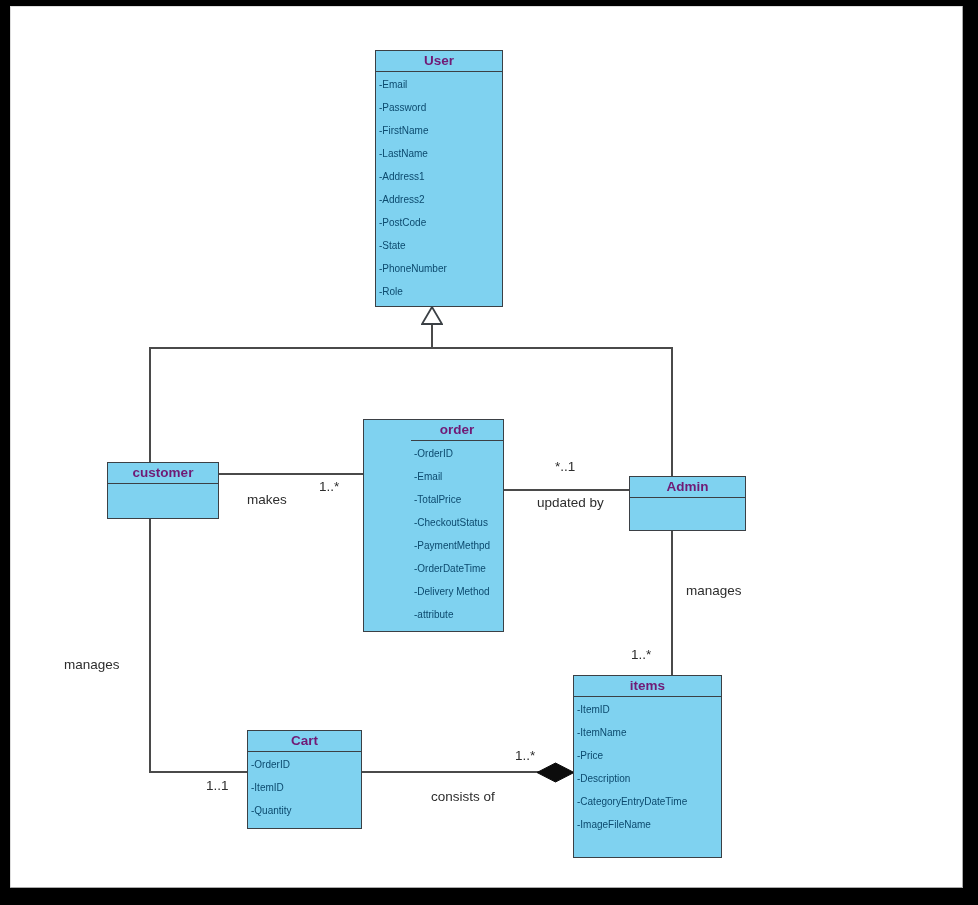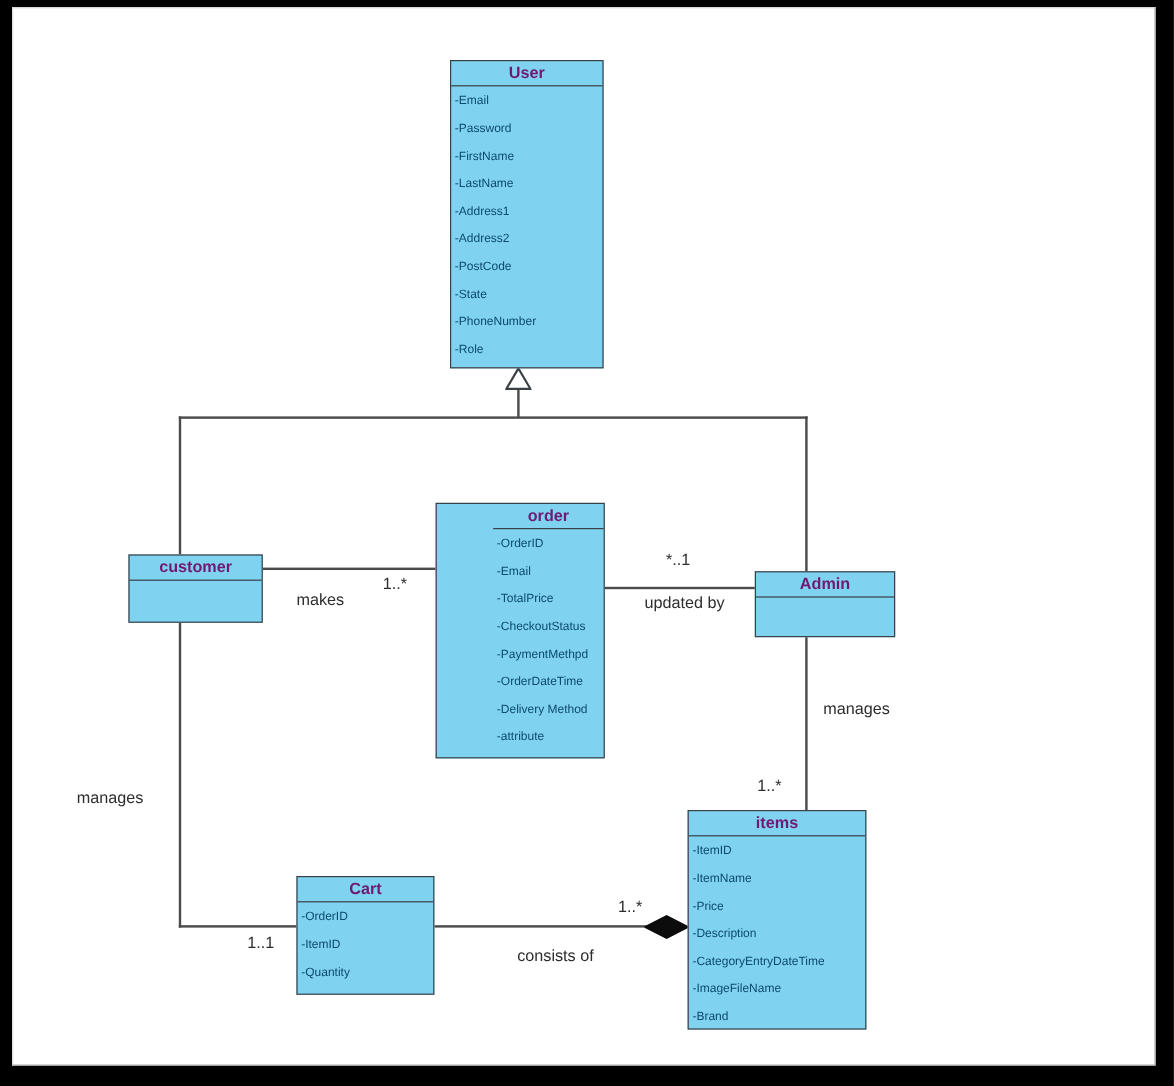--- a/index.html
+++ b/index.html
@@ -126,21 +126,20 @@
 
   <div class="uml-class" id="cls-items">
     <div class="uml-title">items</div>
     <div class="uml-attrs">
         <div class="uml-attr">-ItemID</div>
         <div class="uml-attr">-ItemName</div>
         <div class="uml-attr">-Price</div>
         <div class="uml-attr">-Description</div>
         <div class="uml-attr">-CategoryEntryDateTime</div>
         <div class="uml-attr">-ImageFileName</div>
-        <div class="uml-attr">-Brand</div>
       </div>
   </div>
 
   <div class="uml-class" id="cls-cart">
     <div class="uml-title">Cart</div>
     <div class="uml-attrs">
         <div class="uml-attr">-OrderID</div>
         <div class="uml-attr">-ItemID</div>
         <div class="uml-attr">-Quantity</div>
       </div>

